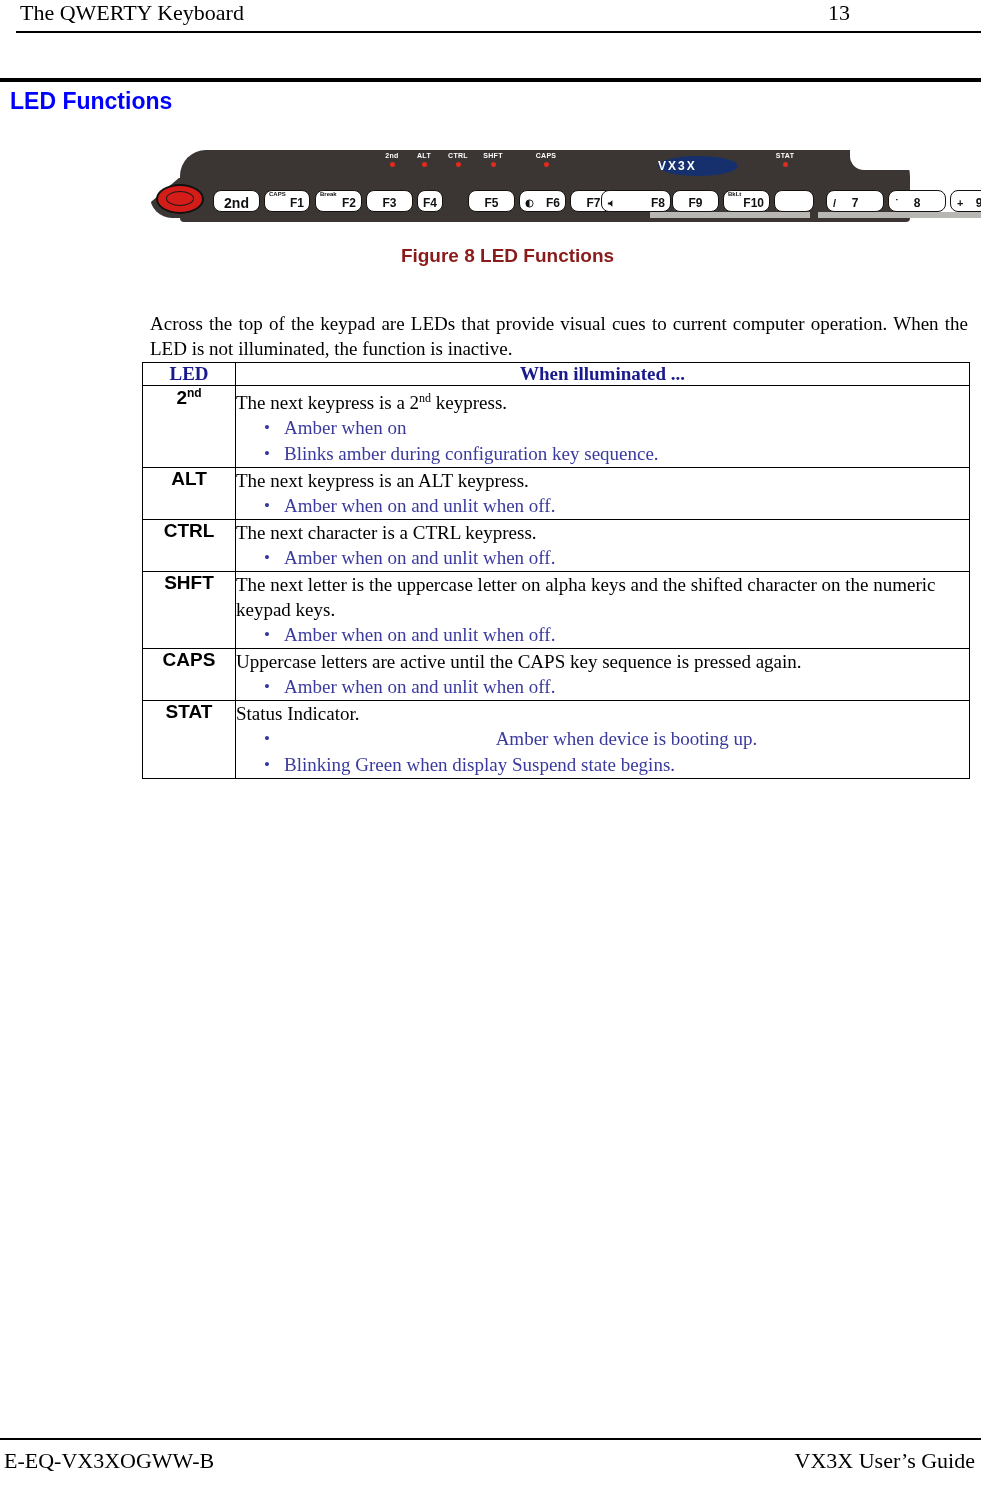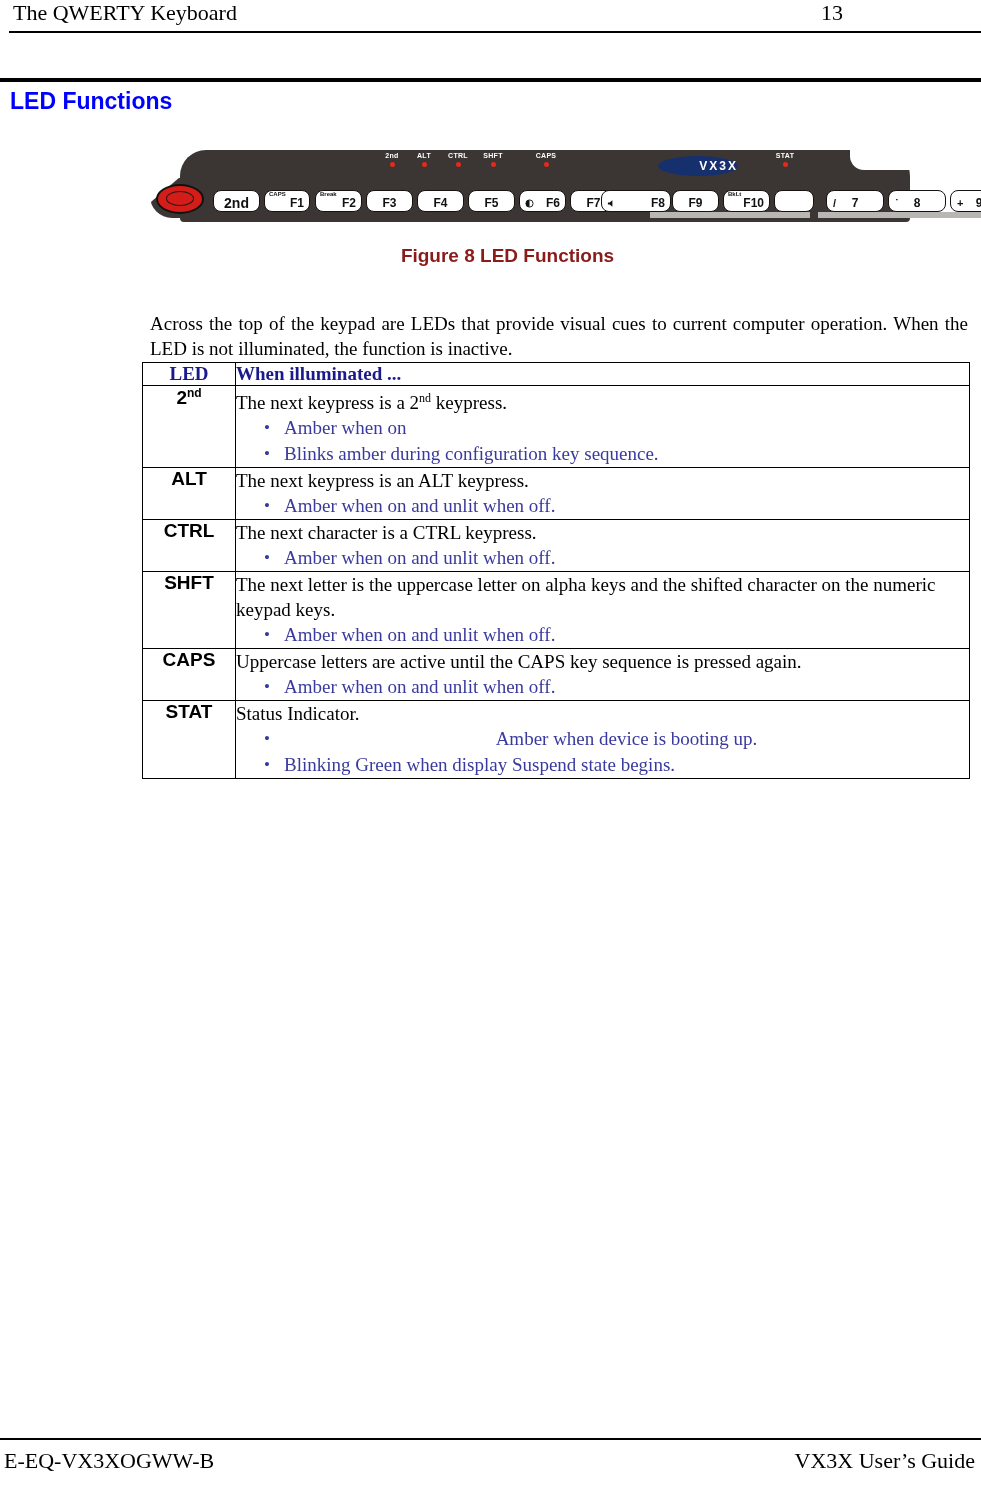--- a/index.html
+++ b/index.html
@@ -12,21 +12,21 @@
     height: 1493px;
     position: relative;
     font-family: "Liberation Serif", serif;
     color: #000;
     overflow: hidden;
   }
 
   
   #page-header {
     position: absolute;
-    left: 9px; top: 0;
+    left: 16px; top: 0;
     width: 842px;
     height: 34px;
     text-decoration: underline;
   }
   #header-title {
     position: absolute;
     left: 4px; top: 0px;
     font-family: "Liberation Serif", serif;
     font-size: 22px;
     color: #000;
@@ -170,21 +170,21 @@
     left: 508px; top: 8px;
     width: 80px;
     height: 20px;
     background: #16306e;
     border-radius: 50%;
     color: #ffffff;
     font-family: "Liberation Sans", sans-serif;
     font-size: 12px;
     font-weight: bold;
     letter-spacing: 2px;
-    text-align: right;
+    text-align: left;
     line-height: 20px;
   }
 
   
   .kp-key {
     position: absolute;
     top: 42px;
     height: 22px;
     background: #ffffff;
     border: 1.6px solid #15120f;
@@ -271,21 +271,21 @@
 
   .hdr-cell {
     padding: 8px 0 8px 0;
     font-family: "Liberation Serif", serif;
     font-size: 19px;
     font-weight: bold;
     color: #1a1a8c;
     text-align: center;
   }
   .hdr-cell.left {
-    text-align: left;
+    text-align: center;
     padding-left: 14px;
   }
   .led-name-cell {
     text-align: center;
     padding: 14px 0 12px 0;
     font-family: "Liberation Sans", sans-serif;
     font-size: 19px;
     font-weight: bold;
     color: #000;
   }
@@ -411,21 +411,21 @@
           <span class="k-sup">CAPS</span>
           <span class="k-main">F1</span>
         </div>
         <div class="kp-key" style="left: 165px; width: 47px;">
           <span class="k-sup">Break</span>
           <span class="k-main">F2</span>
         </div>
         <div class="kp-key centered" style="left: 216px; width: 47px;">
           <span class="k-main">F3</span>
         </div>
-        <div class="kp-key centered" style="left: 267px; width: 47px; padding-left: 16px;">
+        <div class="kp-key centered" style="left: 267px; width: 26px; padding-left: 16px;">
           <span class="k-main">F4</span>
         </div>
         <div class="kp-key centered" style="left: 318px; width: 47px;">
           <span class="k-main">F5</span>
         </div>
         <div class="kp-key" style="left: 369px; width: 47px;">
           <span class="k-glyph"><svg viewBox="0 0 10 10" width="9" height="9">
               <circle cx="5" cy="5" r="4" fill="none" stroke="#111" stroke-width="1"></circle>
               <path d="M5 1 A4 4 0 0 0 5 9 Z" fill="#111"></path>
             </svg></span>

